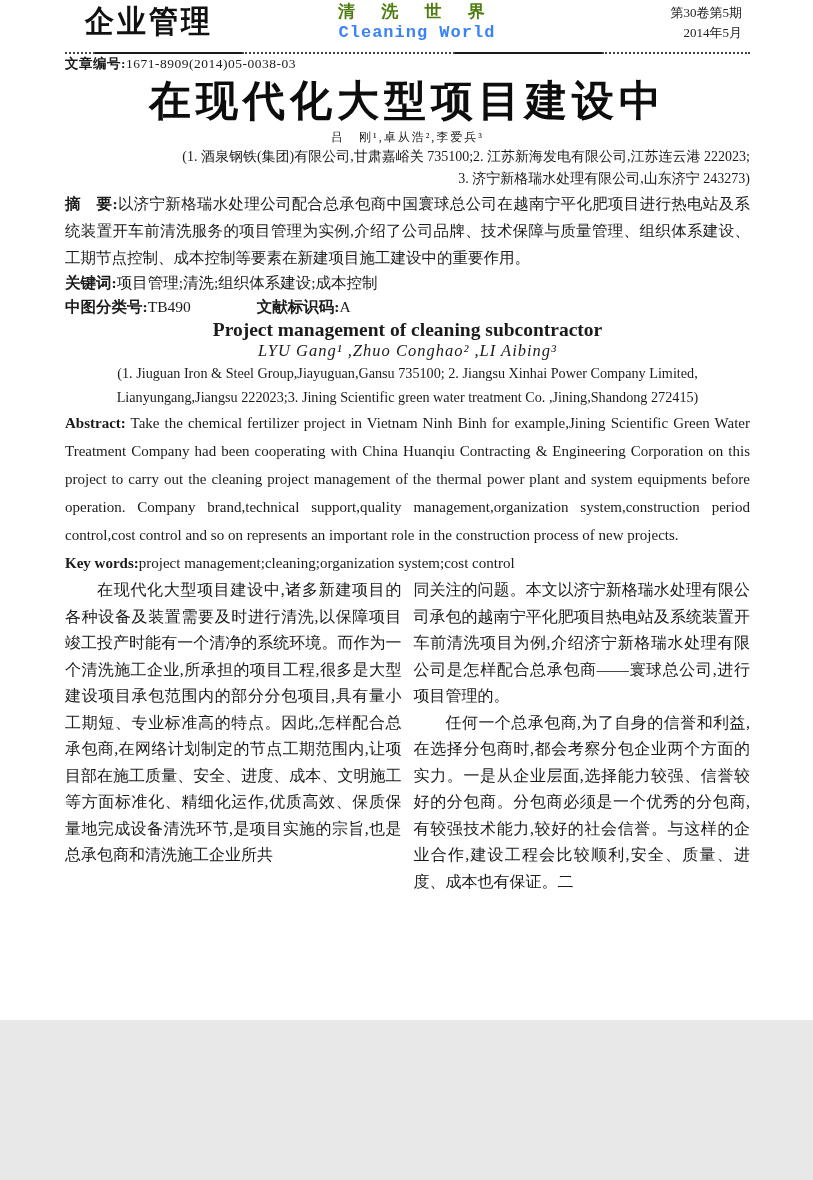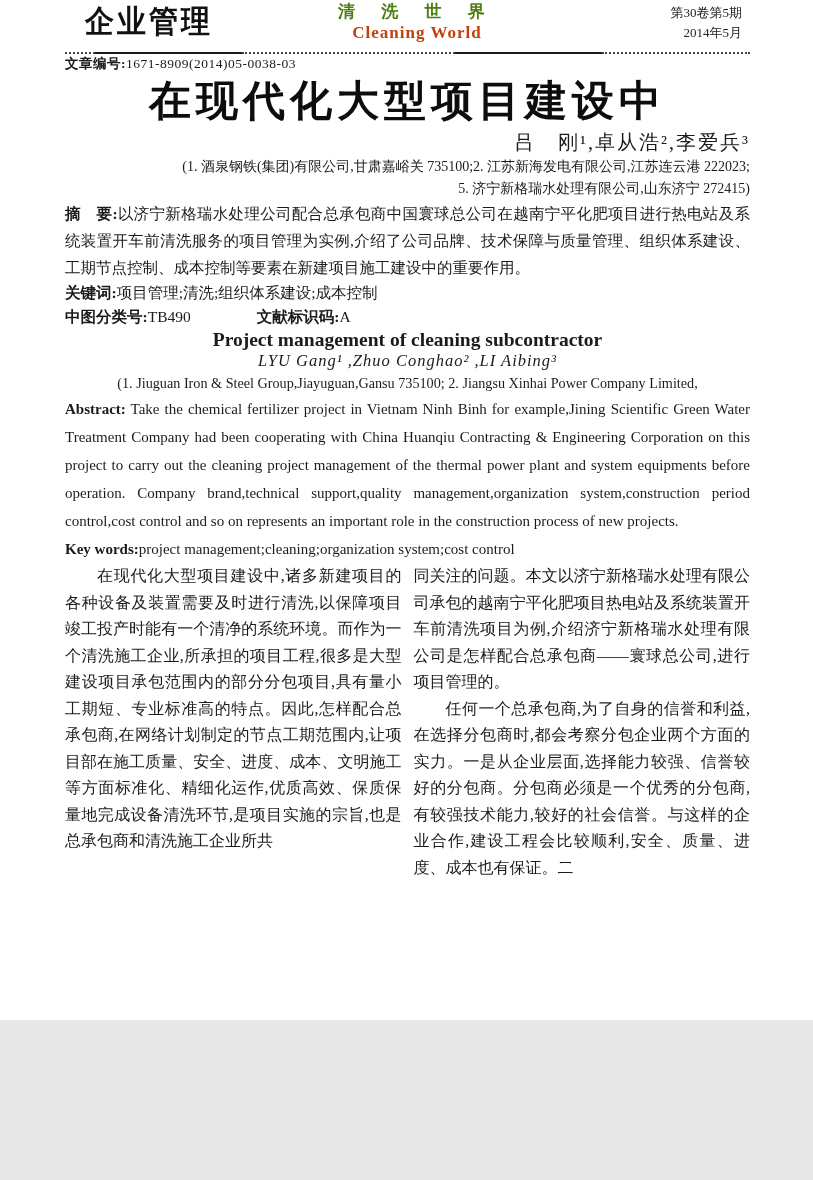--- a/index.html
+++ b/index.html
@@ -20,21 +20,21 @@
     position:absolute;left:20px;top:2px;
     font-family:"Liberation Sans","DejaVu Sans",sans-serif;
     font-weight:900;font-size:29px;letter-spacing:3px;
     transform:scaleY(1.08);color:#111;
   }
   .journal-center{
     position:absolute;left:50%;top:0;transform:translateX(-44%);
     text-align:center;white-space:nowrap;
   }
   .journal-cn{font-size:17px;font-weight:700;letter-spacing:11px;color:#4d7c0f;}
-  .journal-en{font-size:17px;font-weight:700;margin-top:4px;letter-spacing:1px;color:#c2410c;}
+  .journal-en{font-size:17px;font-weight:700;margin-top:4px;letter-spacing:1px;color:#3b82f6;font-family:Liberation Mono, monospace;}
   .issue-block{
     position:absolute;right:8px;top:3px;text-align:right;
     font-size:13px;line-height:20px;color:#222;
   }
 
   
   .header-rule{display:flex;margin-top:9px;height:3px;align-items:flex-start;}
   .hr-seg{height:0;}
   .hr-dot{border-top:2px dotted #444;margin-top:1px;}
   .hr-solid{border-top:2.5px solid #1a1a1a;}
@@ -43,21 +43,21 @@
     margin-top:13px;font-size:13.5px;letter-spacing:.5px;
   }
   .label-hei{font-family:Liberation Serif, serif;font-weight:700;}
 
   
   .title-cn{
     margin-top:12px;text-align:center;
     font-family:"Liberation Sans","DejaVu Sans",sans-serif;
     font-weight:900;font-size:42px;letter-spacing:5px;color:#0d0d0d;
   }
-  .authors-cn{margin-top:10px;text-align:right;font-size:20px;letter-spacing:2px;}
+  .authors-cn{margin-top:10px;text-align:center;font-size:12px;letter-spacing:2px;}
   .affil-cn{margin-top:7px;text-align:right;font-size:14px;line-height:22px;}
 
   
   .abstract-cn{margin:9px 20px 0;font-size:15.5px;line-height:27px;text-align:justify;}
   .keywords-cn{margin:4px 20px 0;font-size:15.5px;line-height:24px;}
   .classification{margin:7px 20px 0;font-size:15.5px;line-height:24px;}
   .clc-item{display:inline-block;}
   .clc-gap{display:inline-block;width:66px;}
 
   
@@ -111,37 +111,38 @@
     </div>
 
     <div class="article-no">
       <span class="label-hei">文章编号:</span><span>1671-8909(2014)05-0038-03</span>
     </div>
 
     <div class="title-cn">在现代化大型项目建设中</div>
     <div class="authors-cn">吕　刚¹,卓从浩²,李爱兵³</div>
     <div class="affil-cn">
       <div>(1. 酒泉钢铁(集团)有限公司,甘肃嘉峪关 735100;2. 江苏新海发电有限公司,江苏连云港 222023;</div>
-      <div>5. 济宁新格瑞水处理有限公司,山东济宁 272415)</div>
+      <div>3. 济宁新格瑞水处理有限公司,山东济宁 243273)</div>
     </div>
 
     <div class="abstract-cn">
       <span class="label-hei">摘　要:</span><span>以济宁新格瑞水处理公司配合总承包商中国寰球总公司在越南宁平化肥项目进行热电站及系统装置开车前清洗服务的项目管理为实例,介绍了公司品牌、技术保障与质量管理、组织体系建设、工期节点控制、成本控制等要素在新建项目施工建设中的重要作用。</span>
     </div>
     <div class="keywords-cn">
       <span class="label-hei">关键词:</span><span>项目管理;清洗;组织体系建设;成本控制</span>
     </div>
     <div class="classification">
       <span class="clc-item"><span class="label-hei">中图分类号:</span><span>TB490</span></span><span class="clc-gap"></span><span class="clc-item"><span class="label-hei">文献标识码:</span><span>A</span></span>
     </div>
 
     <div class="title-en">Project management of cleaning subcontractor</div>
     <div class="authors-en">LYU Gang¹ ,Zhuo Conghao² ,LI Aibing³</div>
     <div class="affil-en">
       <div>(1. Jiuguan Iron &amp; Steel Group,Jiayuguan,Gansu 735100; 2. Jiangsu Xinhai Power Company Limited,</div>
+      <div>Lianyungang,Jiangsu 222023;3. Jining Scientific green water treatment Co. ,Jining,Shandong 272415)</div>
     </div>
     <div class="abstract-en">
       <span style="font-weight:700">Abstract:</span> <span>Take the chemical fertilizer project in Vietnam Ninh Binh for example,Jining Scientific Green Water Treatment Company had been cooperating with China Huanqiu Contracting &amp; Engineering Corporation on this project to carry out the cleaning project management of the thermal power plant and system equipments before operation. Company brand,technical support,quality management,organization system,construction period control,cost control and so on represents an important role in the construction process of new projects.</span>
     </div>
     <div class="keywords-en">
       <span style="font-weight:700">Key words:</span><span>project management;cleaning;organization system;cost control</span>
     </div>
 
     <div class="body-cols">
       <div class="col">

